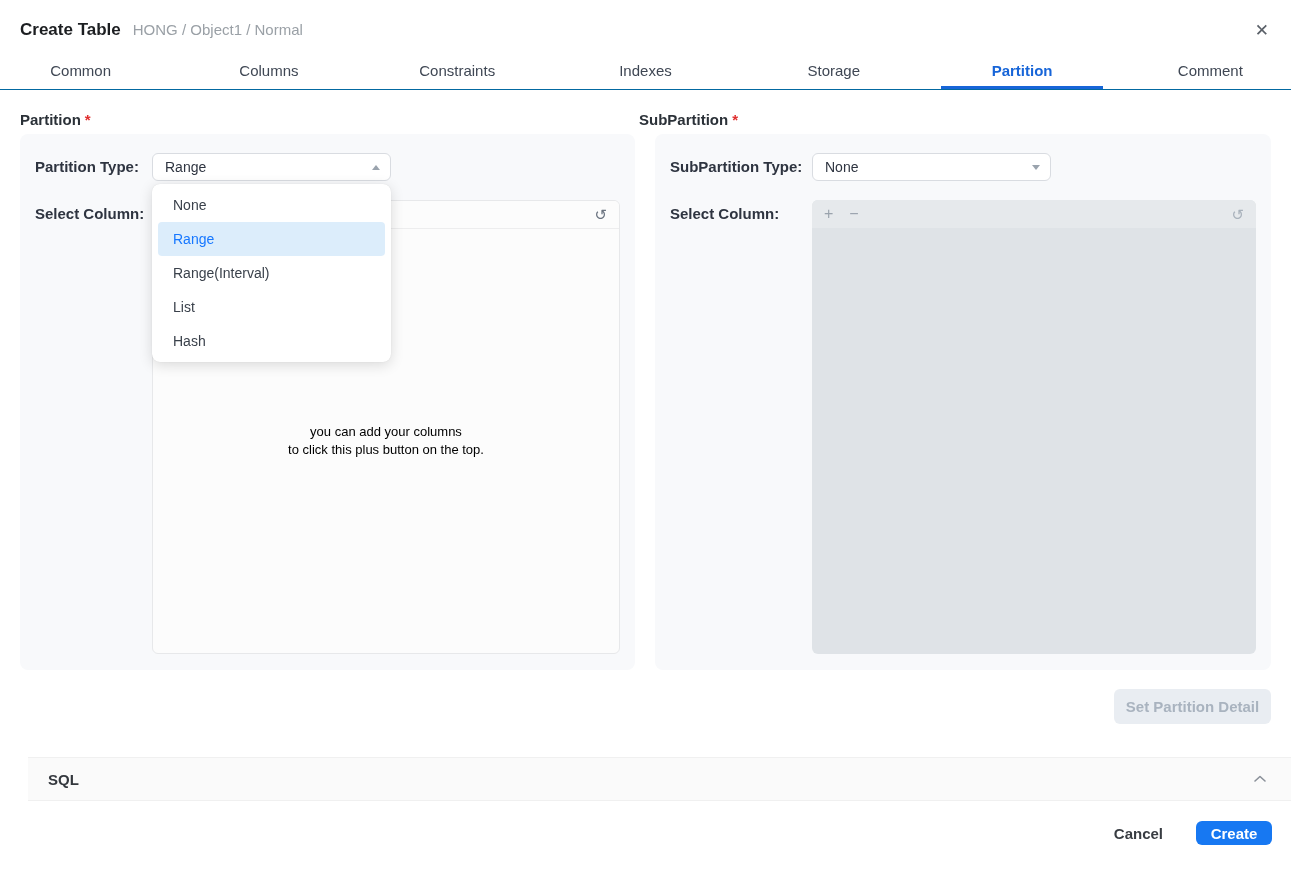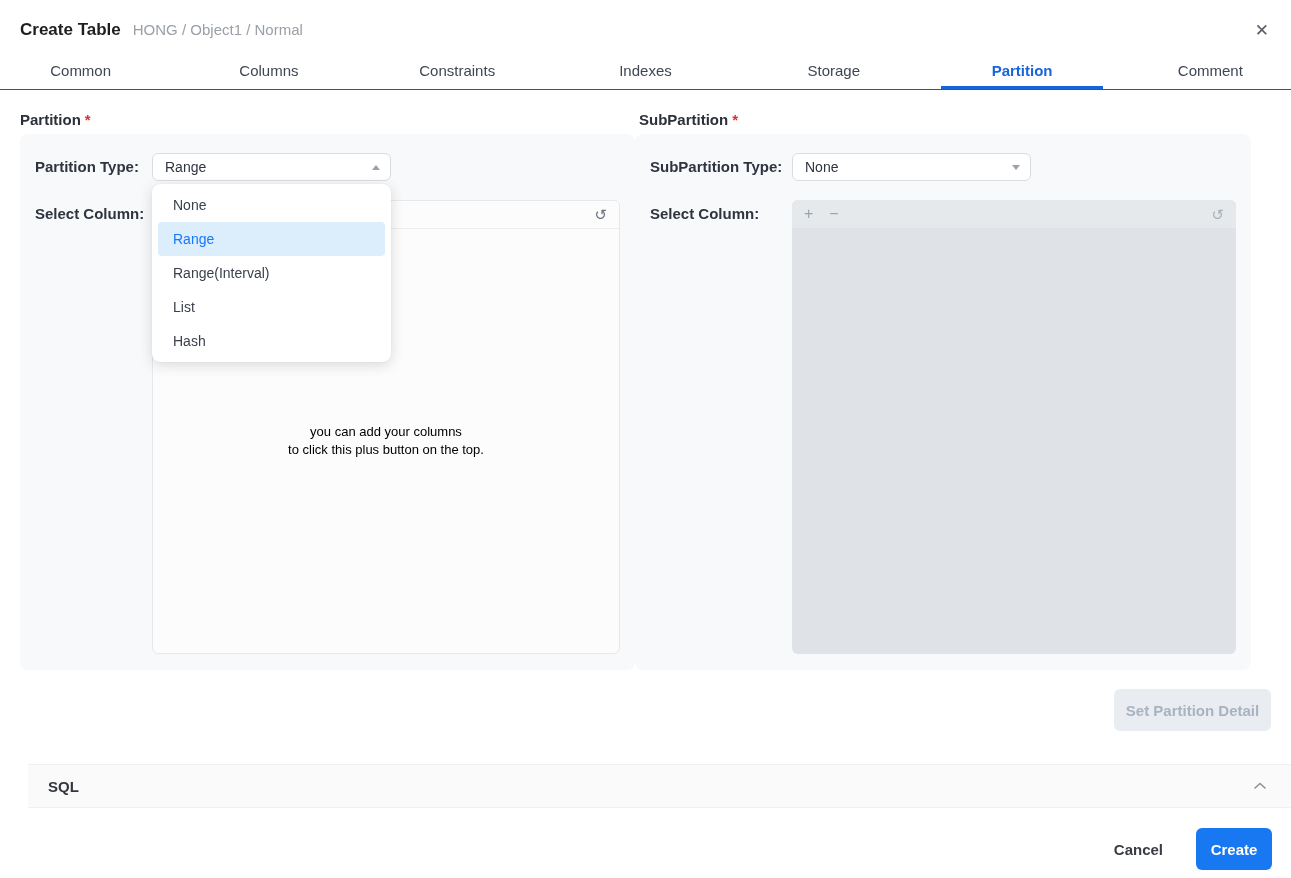--- a/index.html
+++ b/index.html
@@ -21,21 +21,21 @@
   .tab.active { color:#1765d8; font-weight:bold; box-shadow:inset 0 -3px 0 #1765d8; }
 
   
   .section-titles { display:flex; gap:4px; padding:21px 20px 0 20px; }
   .section-title { font-size:15px; font-weight:bold; color:#2b3138; }
   .required { color:#e02f2f; margin-left:4px; font-weight:bold; }
   .st-left { width:615px; }
   .st-right { width:616px; }
 
   
-  .panels { display:flex; padding:6px 20px 0 20px; }
+  .panels { display:flex; gap:20px; padding:6px 20px 0 20px; }
   .panel { background:#f8f9fb; border-radius:8px; height:536px; padding:19px 15px 0 15px; }
   .panel-left { width:615px; }
   .panel-right { width:616px; }
   .form-row { display:flex; margin-bottom:19px; }
   .form-label { font-size:15px; font-weight:bold; color:#2e3440; padding-top:5px; }
   .panel-left .form-label { width:117px; }
   .panel-right .form-label { width:142px; }
 
   
   .select-wrap { position:relative; }
@@ -66,36 +66,36 @@
   .tb-plus, .tb-minus { color:#9aa3ad; margin-right:16px; font-size:16px; }
   .col-box-left .tb-plus, .col-box-left .tb-minus { color:#6b7480; }
   .tb-spacer { flex:1; }
   .tb-refresh { color:#6b7480; font-size:15px; }
   .col-box-right .tb-refresh { color:#a9b2bc; }
   .col-empty { position:absolute; left:0; right:0; top:222px; text-align:center;
     font-size:13px; color:#000000; line-height:18px; }
 
   
   .detail-row { display:flex; justify-content:flex-end; padding:19px 20px 0 20px; }
-  .btn-disabled { width:157px; height:42px; background:#e9edf2; color:#a9b3bf;
+  .btn-disabled { width:157px; height:35px; background:#e9edf2; color:#a9b3bf;
     border:none; border-radius:6px; font-size:15px; font-weight:bold;
     font-family:inherit; cursor:default; }
 
   
   .sql-bar { margin-top:33px; height:44px; background:#fafafa; border-top:1px solid #f0f0f0;
     border-bottom:1px solid #f0f0f0; display:flex; align-items:center;
     padding:0 24px 0 20px; cursor:pointer;margin-left:28px; }
   .sql-label { font-size:15px; font-weight:bold; color:#33373d; flex:1; }
   .sql-chevron { width:14px; height:14px; }
 
   
   .footer { display:flex; justify-content:flex-end; align-items:center; padding:20px 19px 0 0; }
   .btn-cancel { background:none; border:none; font-family:inherit; font-size:15px;
     font-weight:bold; color:#383c42; cursor:pointer; margin-right:33px; }
-  .btn-create { width:76px; height:42px; background:#1778f2; color:#fff; border:none;
+  .btn-create { width:76px; height:24px; background:#1778f2; color:#fff; border:none;
     border-radius:6px; font-family:inherit; font-size:15px; font-weight:bold; cursor:pointer; }
 </style>
 </head>
 <body>
 
 <div class="dialog">
 
   <div class="dialog-header">
     <span class="dialog-title">Create Table</span>
     <span class="dialog-breadcrumb">HONG / Object1 / Normal</span>

